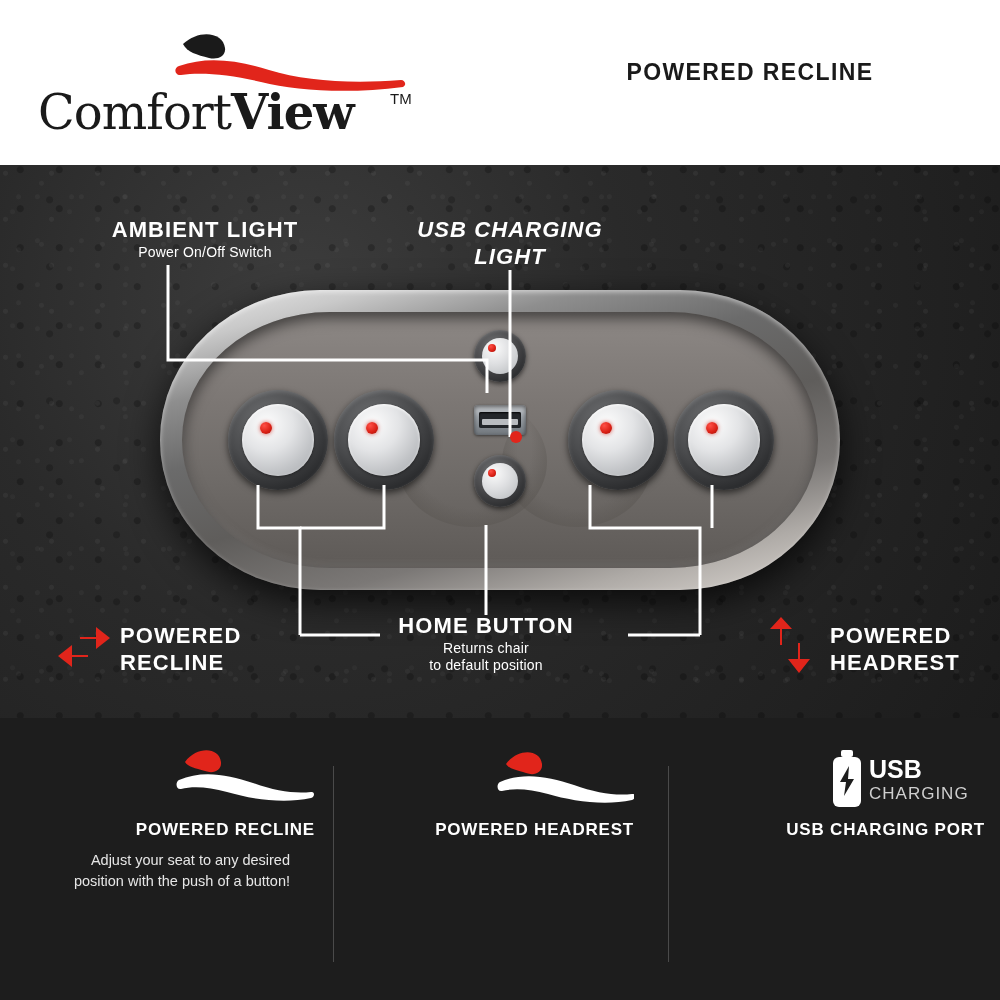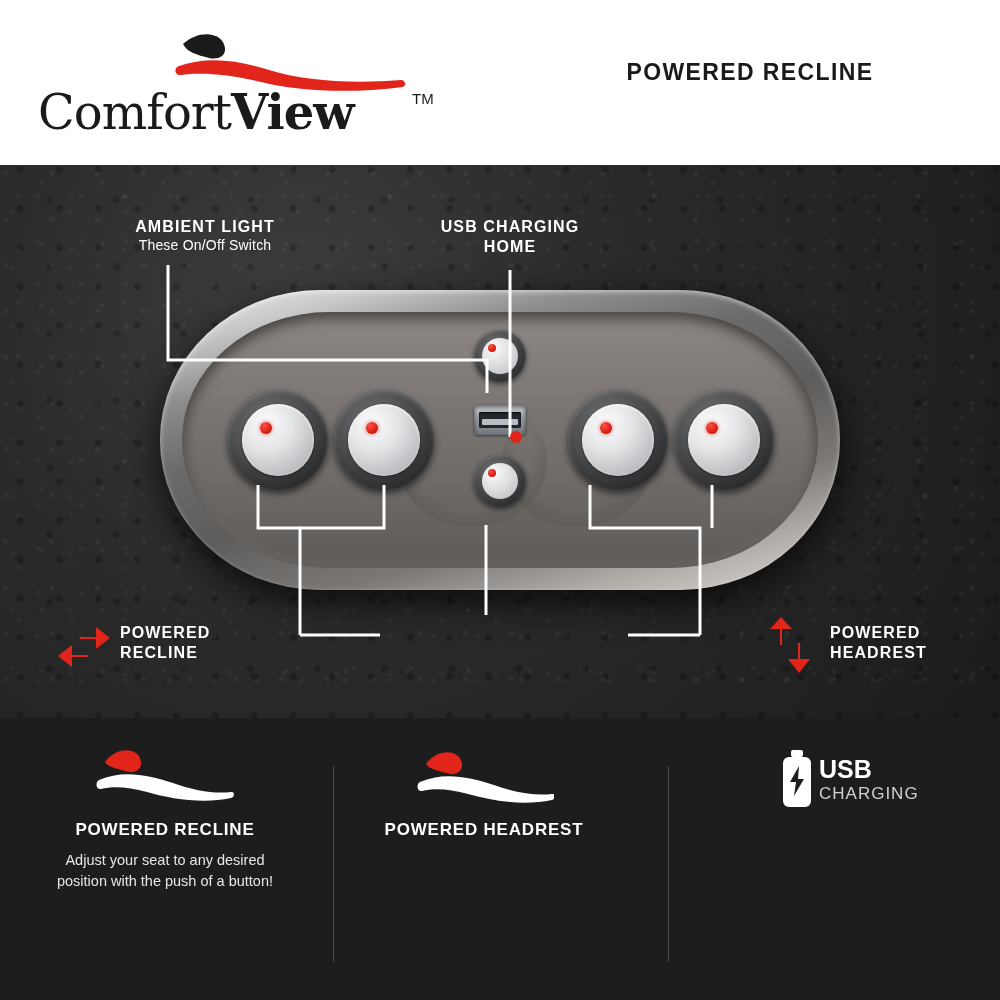--- a/index.html
+++ b/index.html
@@ -47,21 +47,21 @@
     font-size: 48px;
     letter-spacing: -1px;
     color: #1a1a1a;
     font-weight: 400;
     white-space: nowrap;
     font-family: "DejaVu Serif", serif;
   }
   .logo-text b { font-weight: 700; }
   .logo-tm {
     position: absolute;
-    left: 392px;
+    left: 370px;
     top: 62px;
     font-size: 15px;
     color: #1a1a1a;
     font-family: "Liberation Sans", sans-serif;
   }
   .header-title {
     position: absolute;
     left: 520px;
     top: 58px;
     width: 460px;
@@ -198,21 +198,21 @@
   
   .callouts { position: absolute; inset: 0; pointer-events: none; }
 
   .label {
     position: absolute;
     color: #ffffff;
     text-align: center;
     line-height: 1.22;
   }
   .label .t1 {
-    font-size: 16px;
+    font-size: 22px;
     font-weight: bold;
     letter-spacing: 1.1px;
   }
   .label .t2 {
     font-size: 14px;
     font-weight: normal;
     letter-spacing: .2px;
   }
   .label.left-al { text-align: left; }
 
@@ -223,21 +223,21 @@
     position: absolute;
     left: 0; top: 718px;
     width: 1000px;
     height: 282px;
     background: #1d1d1d;
   }
   .feat {
     position: absolute;
     top: 30px;
     width: 300px;
-    text-align: center;
+    text-align: right;
     color: #ffffff;
   }
   .feat .ico {
     height: 64px;
     margin-bottom: 8px;
   }
   .feat h3 {
     margin: 0 0 10px 0;
     font-size: 17px;
     font-weight: bold;
@@ -333,37 +333,42 @@
 
       <polyline points="486,360 486,450" fill="none" stroke="#ffffff" stroke-width="3"></polyline>
 
       <polyline points="590,320 590,363 700,363 700,470" fill="none" stroke="#ffffff" stroke-width="3"></polyline>
       <polyline points="712,320 712,363" fill="none" stroke="#ffffff" stroke-width="3"></polyline>
       <polyline points="700,470 628,470" fill="none" stroke="#ffffff" stroke-width="3"></polyline>
     </svg>
 
     <div class="label" style="left:80px; top:52px; width:250px;">
       <div class="t1">AMBIENT LIGHT</div>
-      <div class="t2">These On/Off Switch</div>
-    </div>
-
-    <div class="label" style="left:385px; top:52px; width:250px;">
+      <div class="t2">Power On/Off Switch</div>
+    </div>
+
+    <div class="label" style="left:385px; top:52px; width:250px;font-style:italic;">
       <div class="t1">USB CHARGING</div>
-      <div class="t1">HOME</div>
+      <div class="t1">LIGHT</div>
     </div>
 
     <div class="label left-al" style="left:120px; top:458px; width:180px;">
       <div class="t1">POWERED</div>
       <div class="t1">RECLINE</div>
     </div>
     <svg class="arrow-ico" style="left:58px; top:460px;" width="52" height="42" viewBox="0 0 52 42">
       <path d="M22 2 L22 12 L38 12 L38 2 L52 13 L38 24 L38 14 L22 14 Z" fill="#E1251B"></path>
       <path d="M30 20 L30 30 L14 30 L14 20 L0 31 L14 42 L14 32 L30 32 Z" fill="#E1251B"></path>
     </svg>
 
+    <div class="label" style="left:366px; top:448px; width:240px;">
+      <div class="t1">HOME BUTTON</div>
+      <div class="t2">Returns chair</div>
+      <div class="t2">to default position</div>
+    </div>
 
     <div class="label left-al" style="left:830px; top:458px; width:180px;">
       <div class="t1">POWERED</div>
       <div class="t1">HEADREST</div>
     </div>
     <svg class="arrow-ico" style="left:766px; top:452px;" width="50" height="56" viewBox="0 0 50 56">
       <path d="M14 28 L14 12 L4 12 L15 0 L26 12 L16 12 L16 28 Z" fill="#E1251B"></path>
       <path d="M34 26 L34 42 L44 42 L33 56 L22 42 L32 42 L32 26 Z" fill="#E1251B"></path>
     </svg>
   </div>
@@ -397,16 +402,17 @@
     <div class="feat" style="left:685px;">
       <div class="ico" style="position:relative;">
         <svg width="200" height="62" viewBox="0 0 200 62">
           <rect x="56" y="2" width="12" height="7" rx="2" fill="#ffffff"></rect>
           <rect x="48" y="9" width="28" height="50" rx="6" fill="#ffffff"></rect>
           <path d="M64 18 L55 34 L61 34 L59 48 L69 31 L63 31 Z" fill="#1d1d1d"></path>
           <text x="84" y="30" font-family="Liberation Sans, sans-serif" font-size="25" font-weight="bold" fill="#ffffff">USB</text>
           <text x="84" y="51" font-family="Liberation Sans, sans-serif" font-size="17" fill="#cfcfcf" letter-spacing="1">CHARGING</text>
         </svg>
       </div>
+      <h3>USB CHARGING PORT</h3>
     </div>
   </div>
 
 </div>
 
 </body></html>

